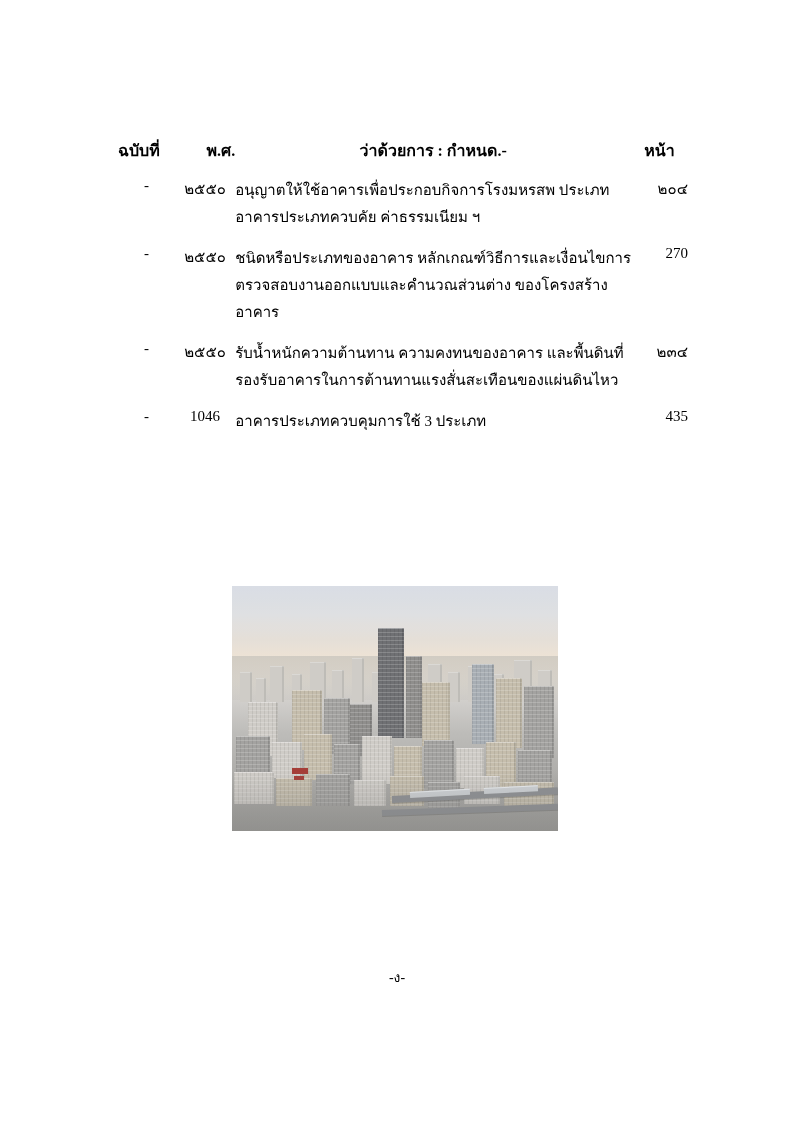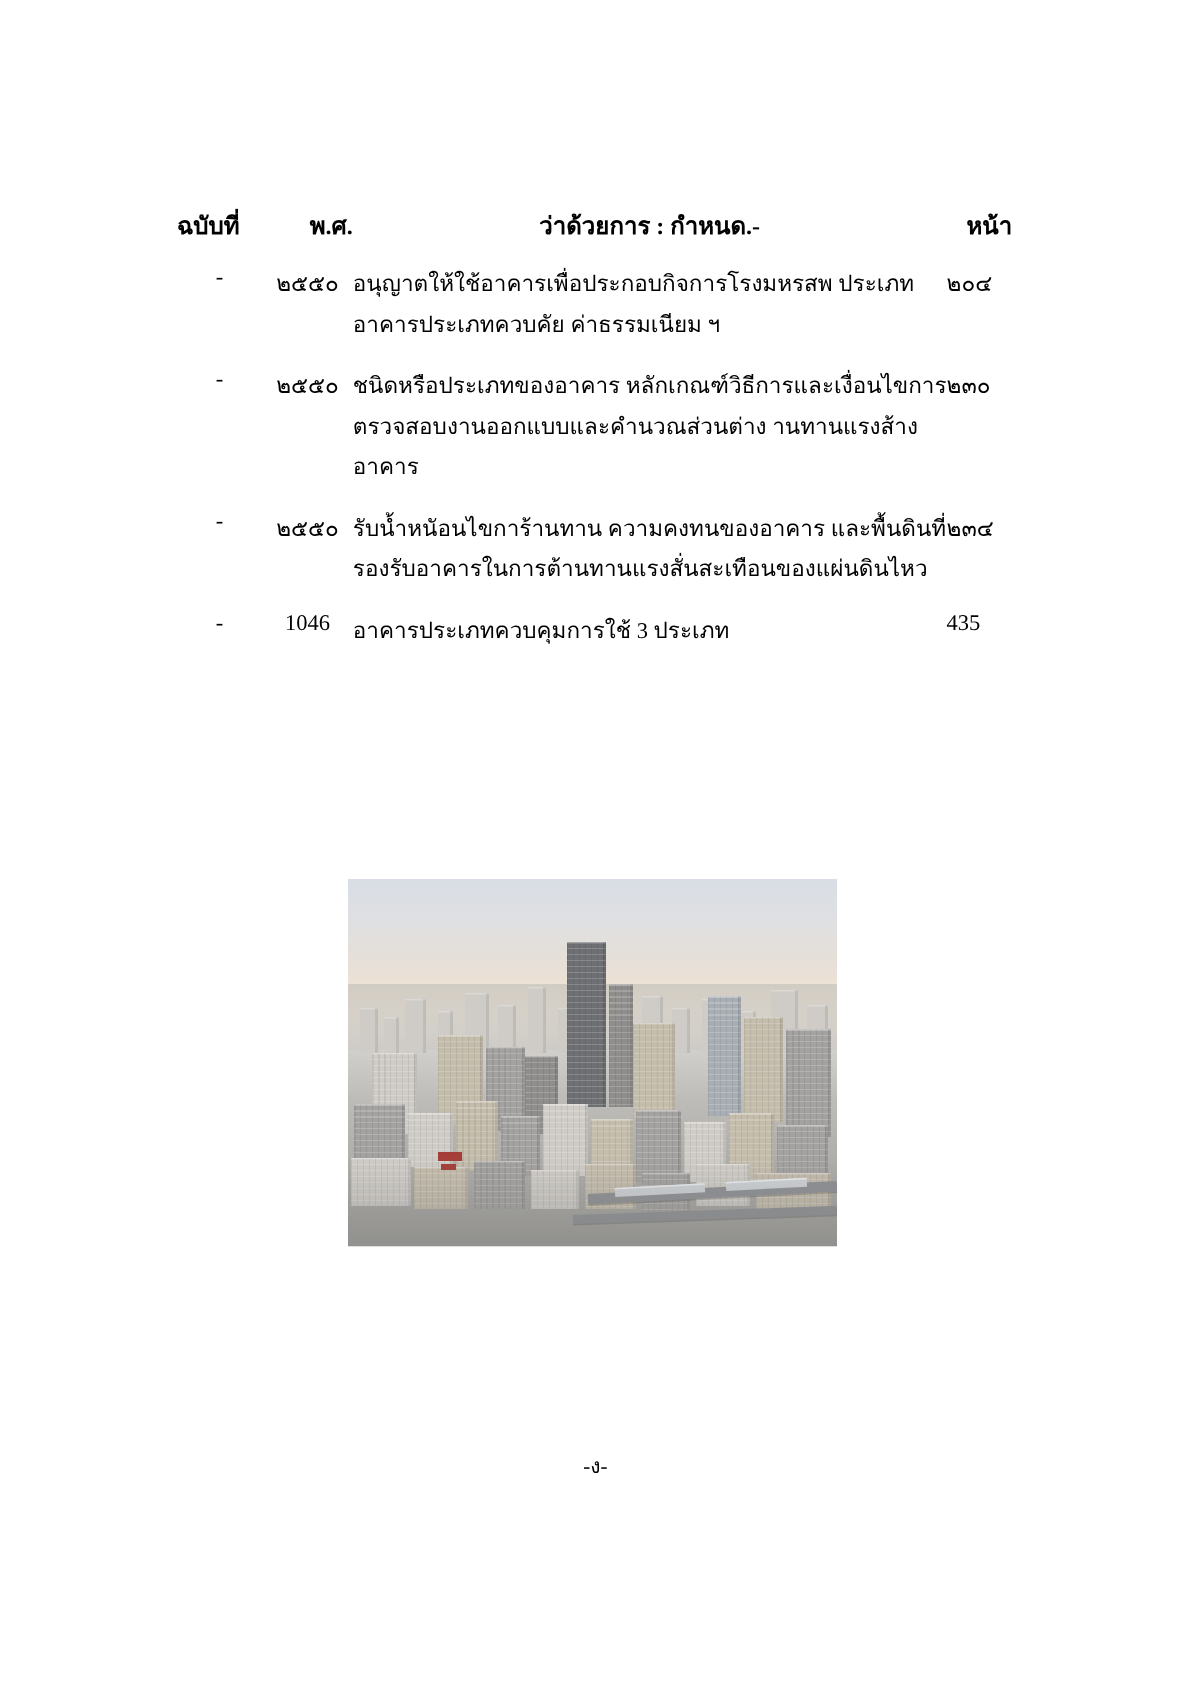--- a/index.html
+++ b/index.html
@@ -64,21 +64,21 @@
     padding-left: 20px;
     padding-top: 2px;
   }
   .cell-desc {
     text-align: left;
     padding-left: 6px;
     line-height: 27px;
   }
   .cell-desc .line { display: block; white-space: nowrap; }
   .cell-page {
-    text-align: left;
+    text-align: right;
     vertical-align: bottom;
     margin-top: 34px;
   }
   .row-spacer td { height: 14px; }
 
   
   .photo-wrap {
     position: absolute;
     left: 232px;
     top: 586px;
@@ -193,34 +193,34 @@
         </tr>
         <tr class="row-spacer">
             <td colspan="4"></td>
           </tr>
 
         <tr>
           <td class="cell-issue">-</td>
           <td class="cell-year">๒๕๕๐</td>
           <td class="cell-desc">
             <span class="line">ชนิดหรือประเภทของอาคาร หลักเกณฑ์วิธีการและเงื่อนไขการ</span>
-            <span class="line">ตรวจสอบงานออกแบบและคำนวณส่วนต่าง านทานแรงส้าง</span>
+            <span class="line">ตรวจสอบงานออกแบบและคำนวณส่วนต่าง ของโครงสร้าง</span>
             <span class="line">อาคาร</span>
           </td>
-          <td class="cell-page">๒๓๐</td>
+          <td class="cell-page">270</td>
         </tr>
         <tr class="row-spacer">
             <td colspan="4"></td>
           </tr>
 
         <tr>
           <td class="cell-issue">-</td>
           <td class="cell-year">๒๕๕๐</td>
           <td class="cell-desc">
-            <span class="line">รับน้ำหนัอนไขการ้านทาน ความคงทนของอาคาร และพื้นดินที่</span>
+            <span class="line">รับน้ำหนักความต้านทาน ความคงทนของอาคาร และพื้นดินที่</span>
             <span class="line">รองรับอาคารในการต้านทานแรงสั่นสะเทือนของแผ่นดินไหว</span>
           </td>
           <td class="cell-page">๒๓๔</td>
         </tr>
         <tr class="row-spacer">
             <td colspan="4"></td>
           </tr>
 
         <tr>
           <td class="cell-issue">-</td>

